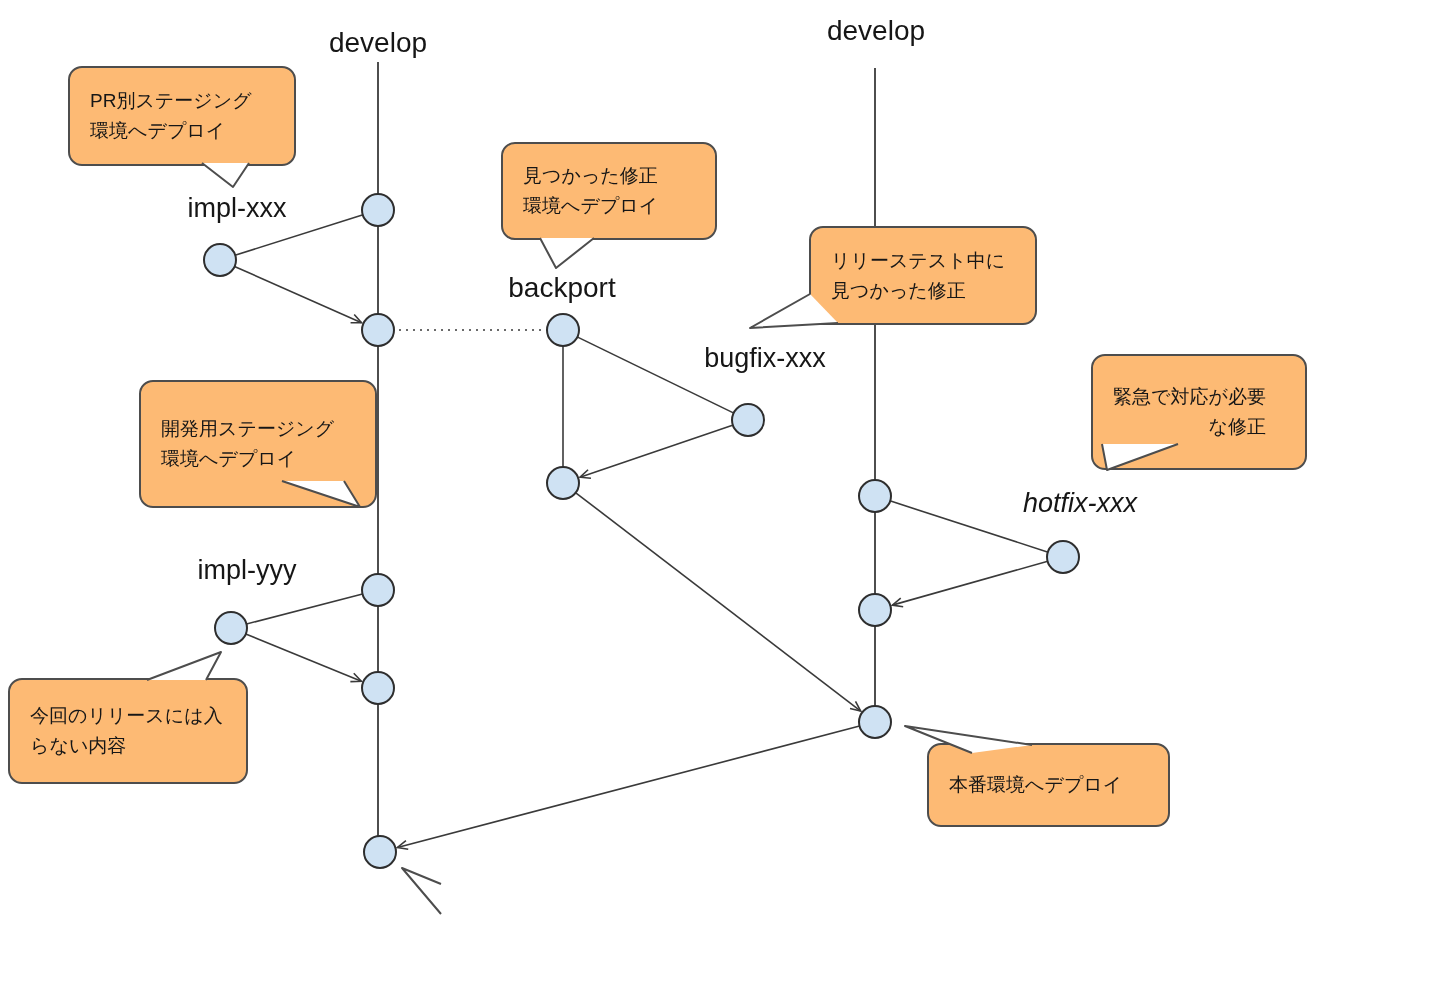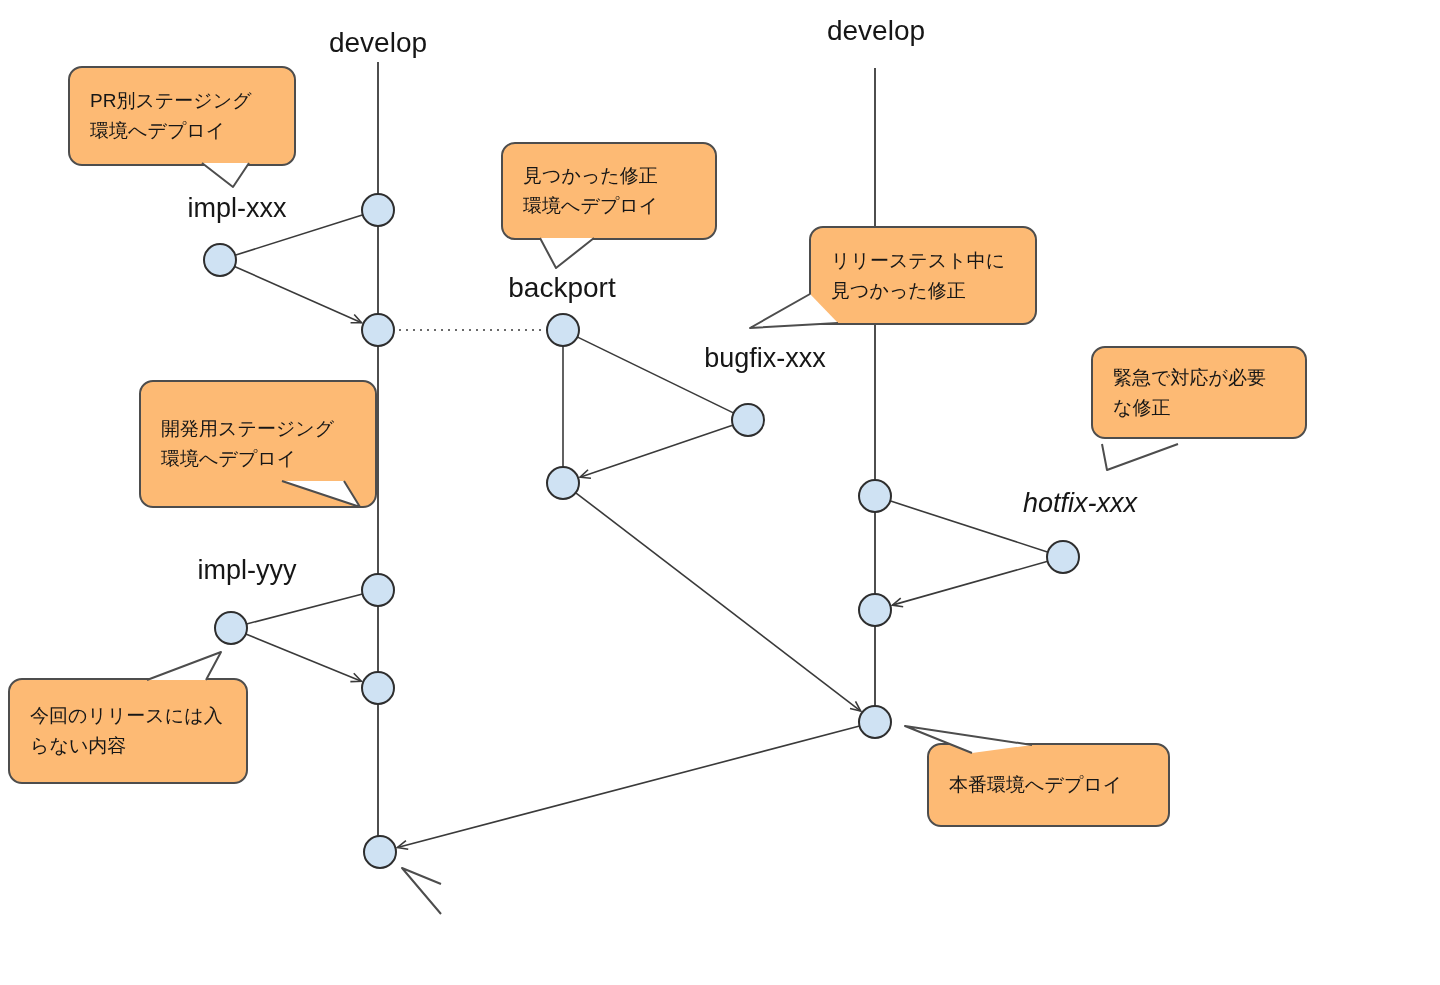--- a/index.html
+++ b/index.html
@@ -29,21 +29,21 @@
   
   .callout{
     position:absolute;z-index:2;box-sizing:border-box;
     background:#fdba74;border:2px solid #4d4d4d;border-radius:14px;
     display:flex;align-items:center;padding:0 20px;
     font-size:19px;line-height:30px;color:#161616;white-space:pre-line;
   }
   .co-pr{left:68px;top:66px;width:228px;height:100px;}
   .co-reltest{left:501px;top:142px;width:216px;height:98px;}
   .co-found{left:809px;top:226px;width:228px;height:99px;}
-  .co-urgent{left:1091px;top:346px;width:216px;height:93px;}
+  .co-urgent{left:1091px;top:354px;width:216px;height:116px;text-align:right;}
   .co-devstg{left:139px;top:380px;width:238px;height:128px;}
   .co-notin{left:8px;top:678px;width:240px;height:106px;}
   .co-prod{left:927px;top:743px;width:243px;height:84px;}
   .co-backport{left:440px;top:873px;width:218px;height:100px;}
 </style>
 </head>
 <body>
 
 <div class="canvas">
 

